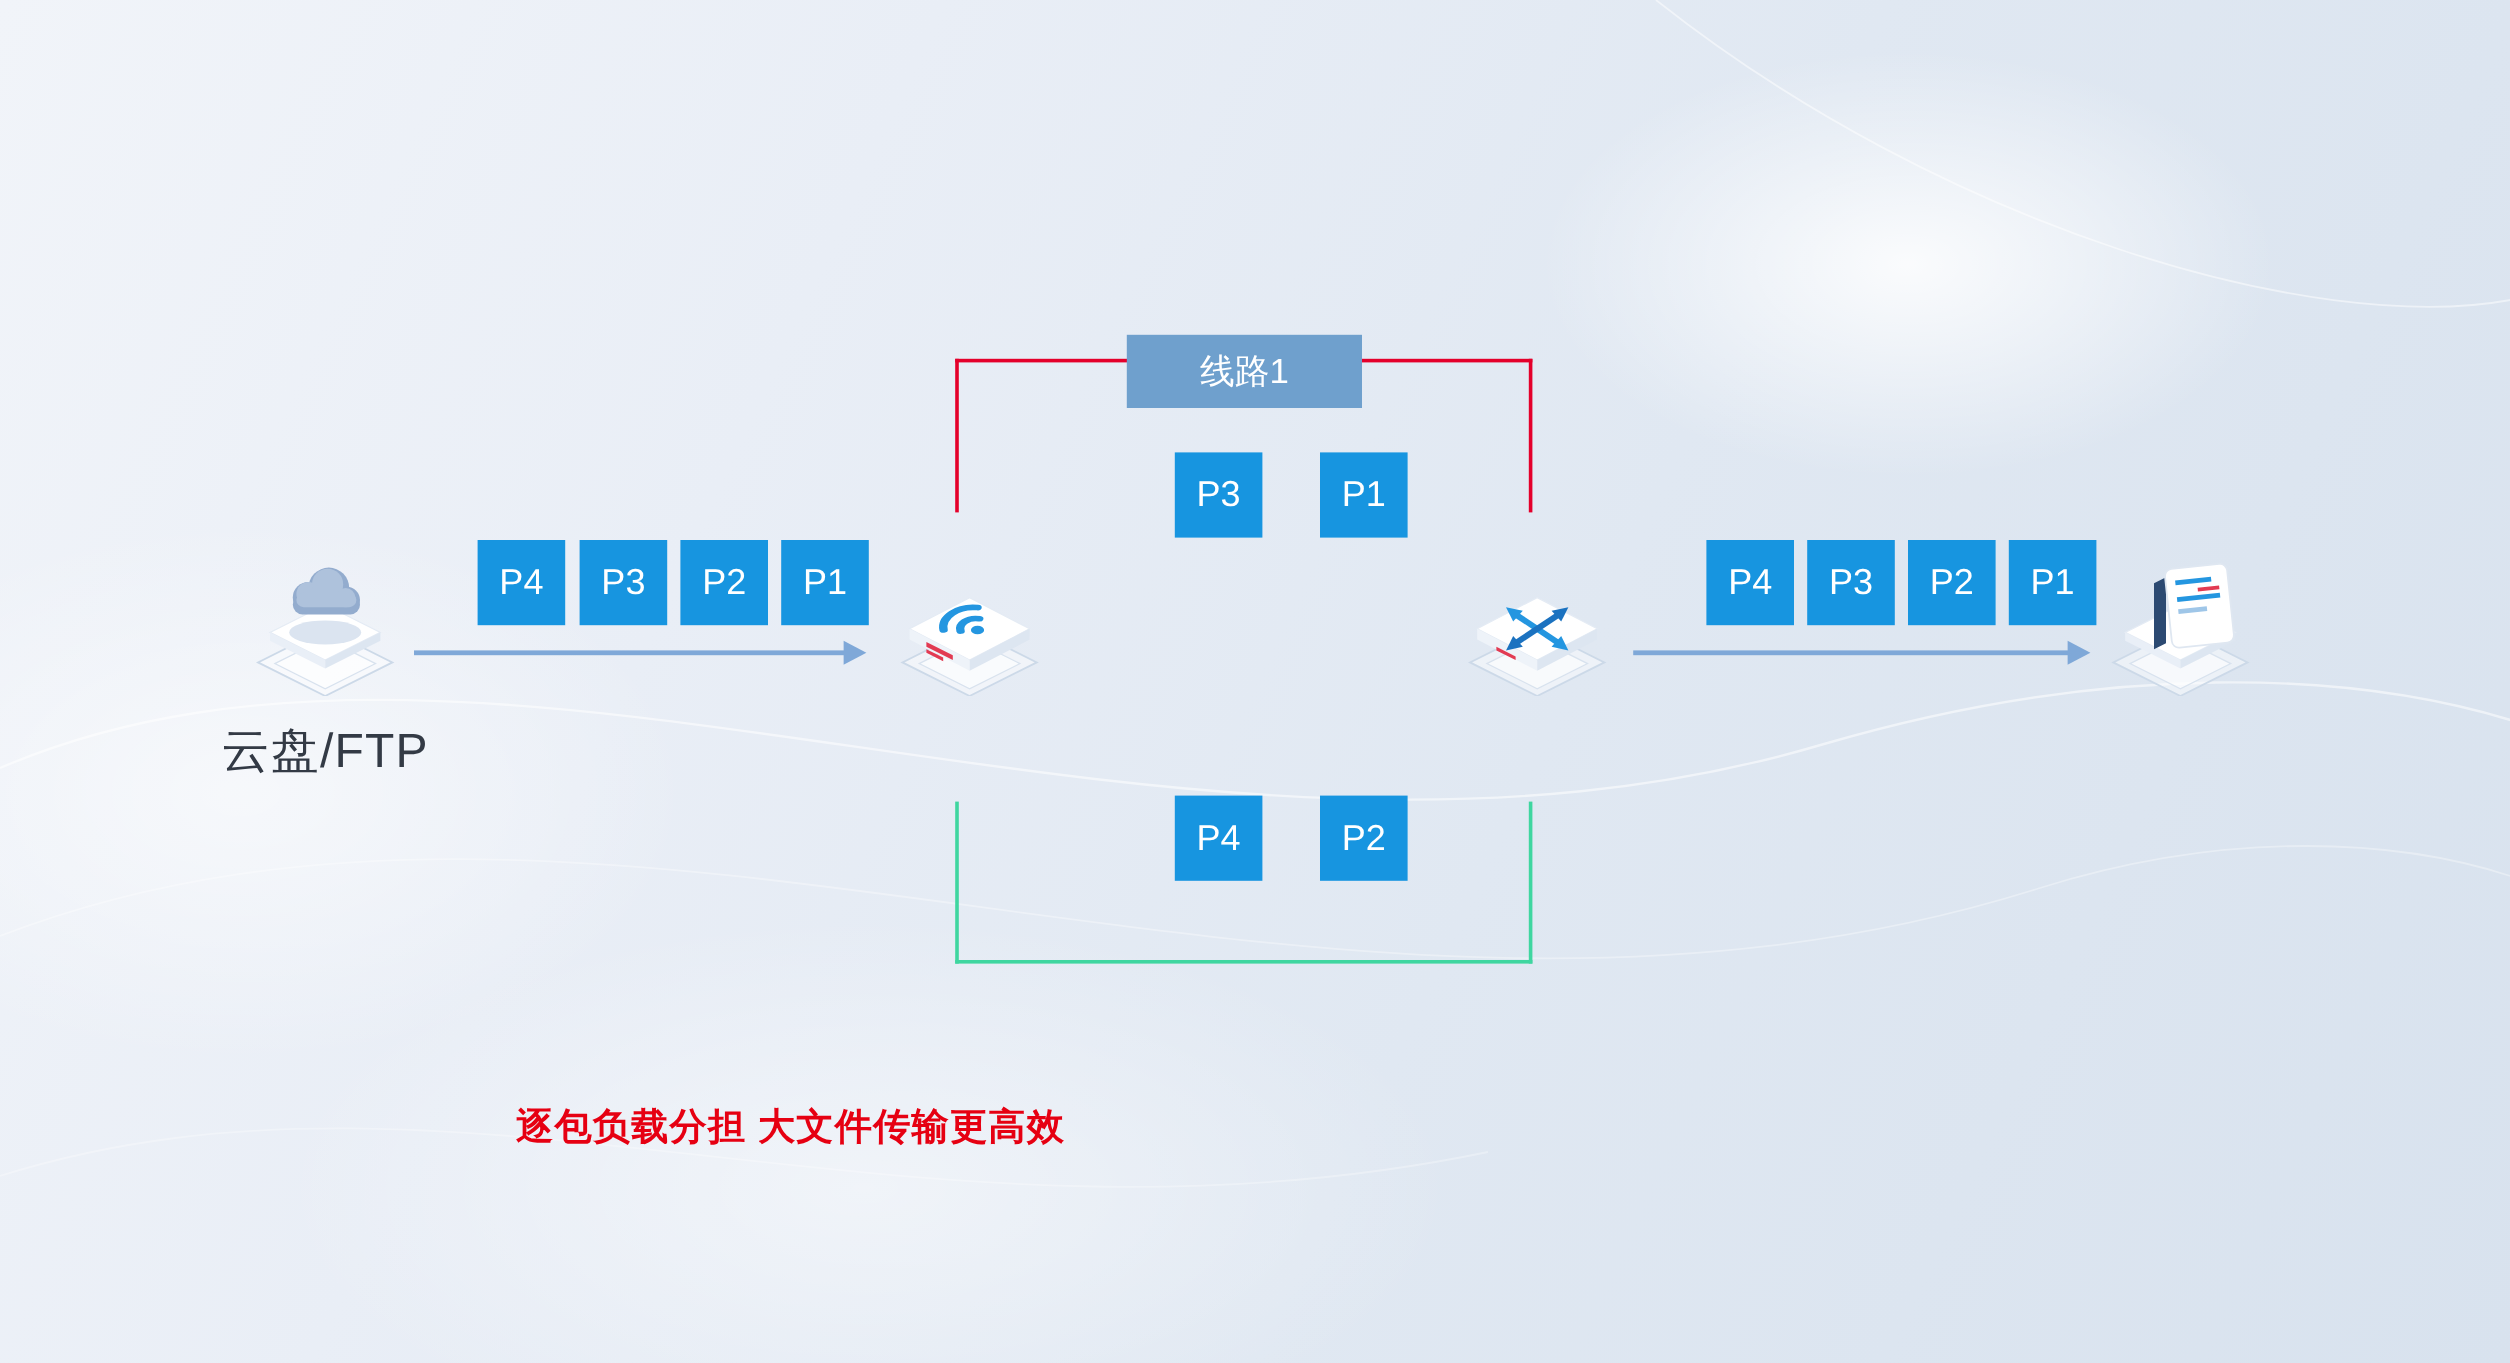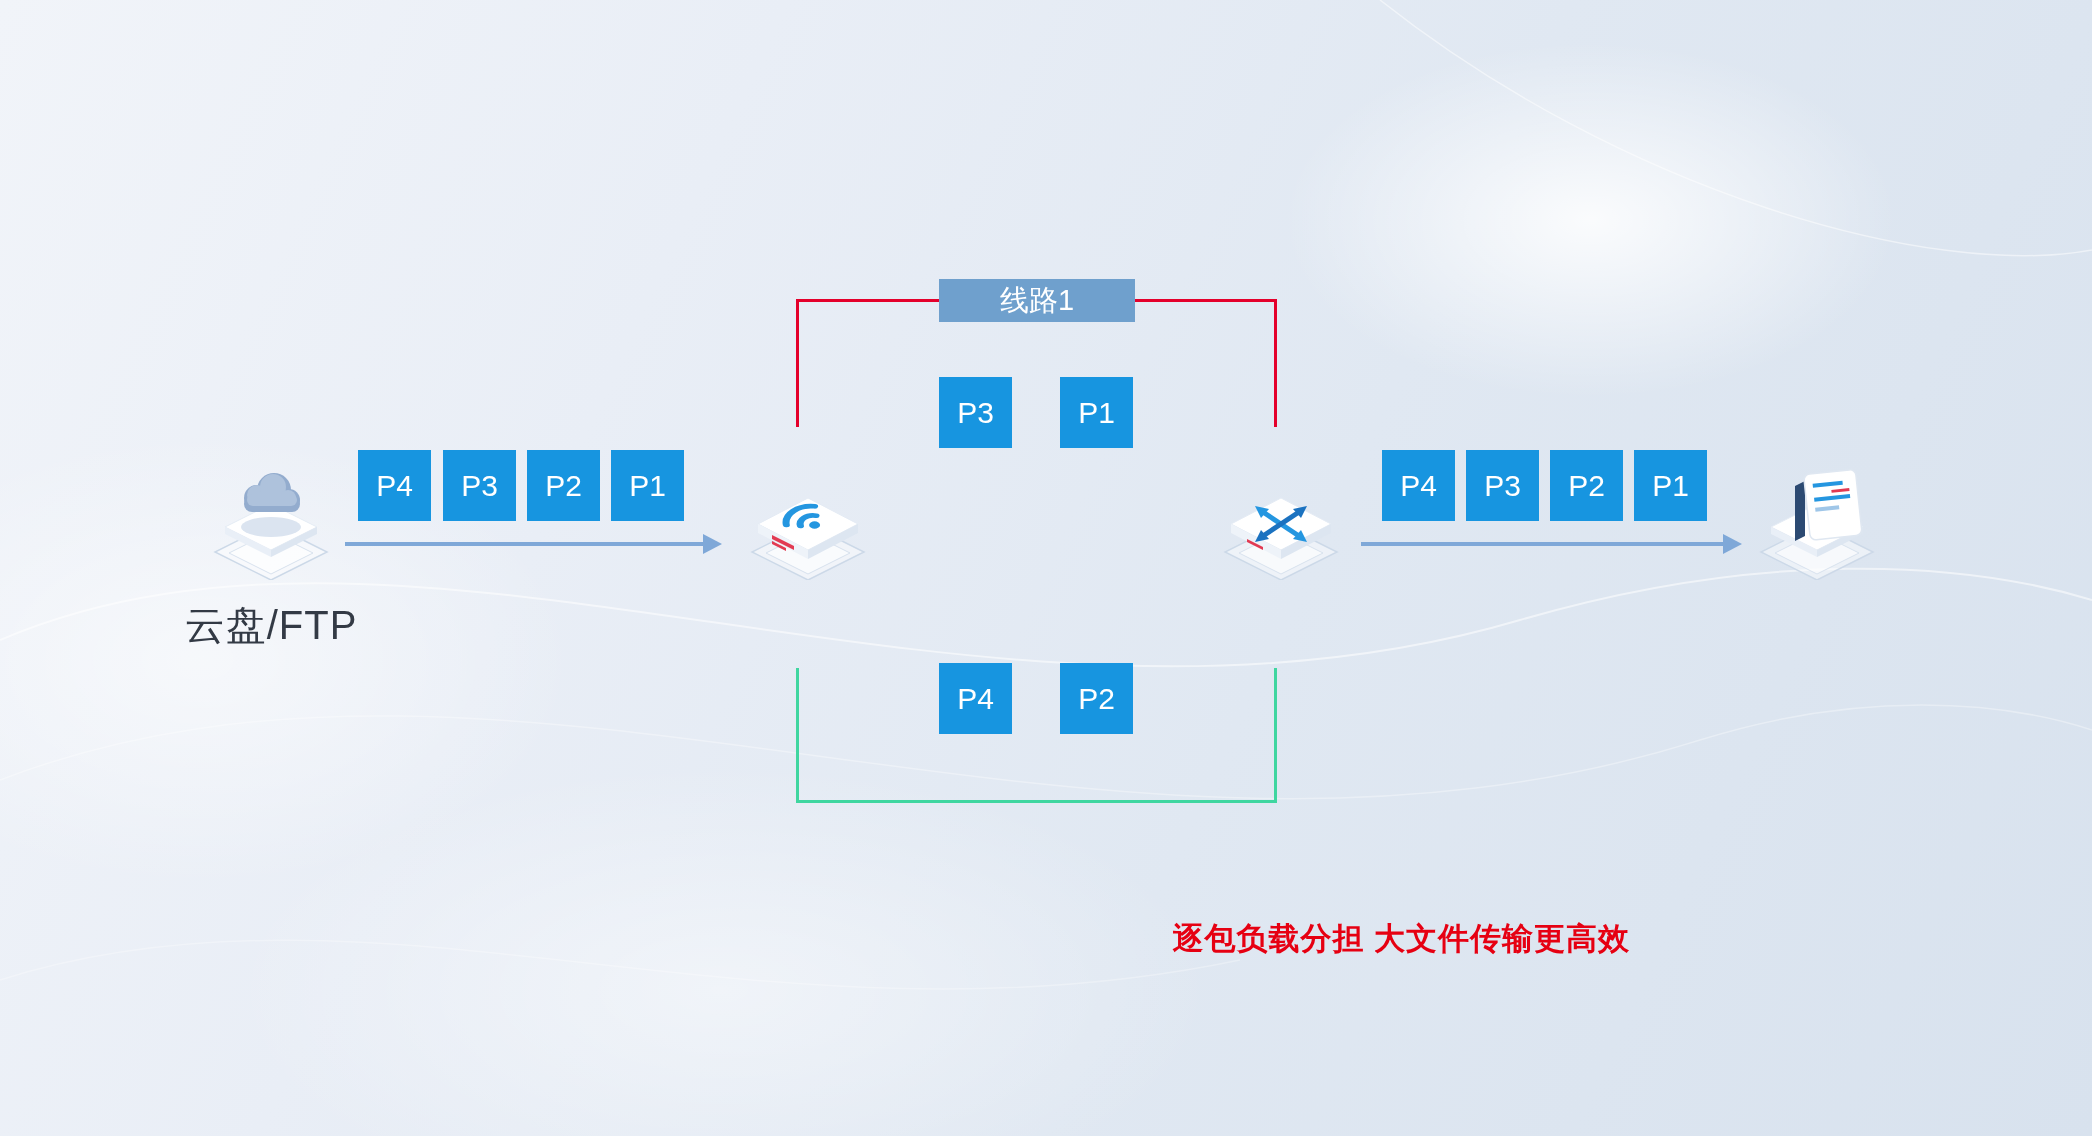--- a/index.html
+++ b/index.html
@@ -16,26 +16,26 @@
   .glow-2{ top:430px; left:-180px; width:760px; height:460px;
     background:radial-gradient(ellipse at center, rgba(255,255,255,.55) 0%, rgba(255,255,255,0) 70%); }
   .glow-3{ top:760px; left:220px; width:1000px; height:460px;
     background:radial-gradient(ellipse at center, rgba(255,255,255,.45) 0%, rgba(255,255,255,0) 70%); }
   .bg-curves{ position:absolute; inset:0; pointer-events:none; }
 
   
   .packet{
     position:absolute; width:73px; height:71px; background:#1795e0; color:#ffffff;
     display:flex; align-items:center; justify-content:center;
-    font-size:30px; line-height:1; user-select:none;
+    font-size:30px; line-height:1; user-select:none;margin-left:40px;
   }
 
   
   .route-label{
-    position:absolute; left:939px; width:196px; height:43px; background:#6fa0cd; color:#ffffff;
+    position:absolute; left:939px; width:196px; height:61px; background:#6fa0cd; color:#ffffff;
     display:flex; align-items:center; justify-content:center; font-size:29px; z-index:3;
   }
 
   
   .seg{ position:absolute; z-index:1; }
   .seg.h{ height:3px; }
   .seg.v{ width:3px; }
   .red{ background:#e4002b; }
   .green{ background:#3fd6a0; }
 
@@ -47,21 +47,21 @@
   }
 
   
   .node-icon{ position:absolute; width:140px; height:140px; top:440px; }
   .node-label{
     position:absolute; top:598px; width:300px; text-align:center;
     font-size:40px; color:#333a45; letter-spacing:1px;
   }
 
   .caption{
-    position:absolute; top:918px; left:430px; width:1200px; text-align:right;
+    position:absolute; top:918px; left:430px; width:1200px; text-align:left;
     font-size:31px; font-weight:bold; color:#e60012; letter-spacing:1px;
   }
 </style>
 </head>
 <body>
 
 <div class="stage">
 
   <div class="glow glow-1"></div>
   <div class="glow glow-2"></div>

